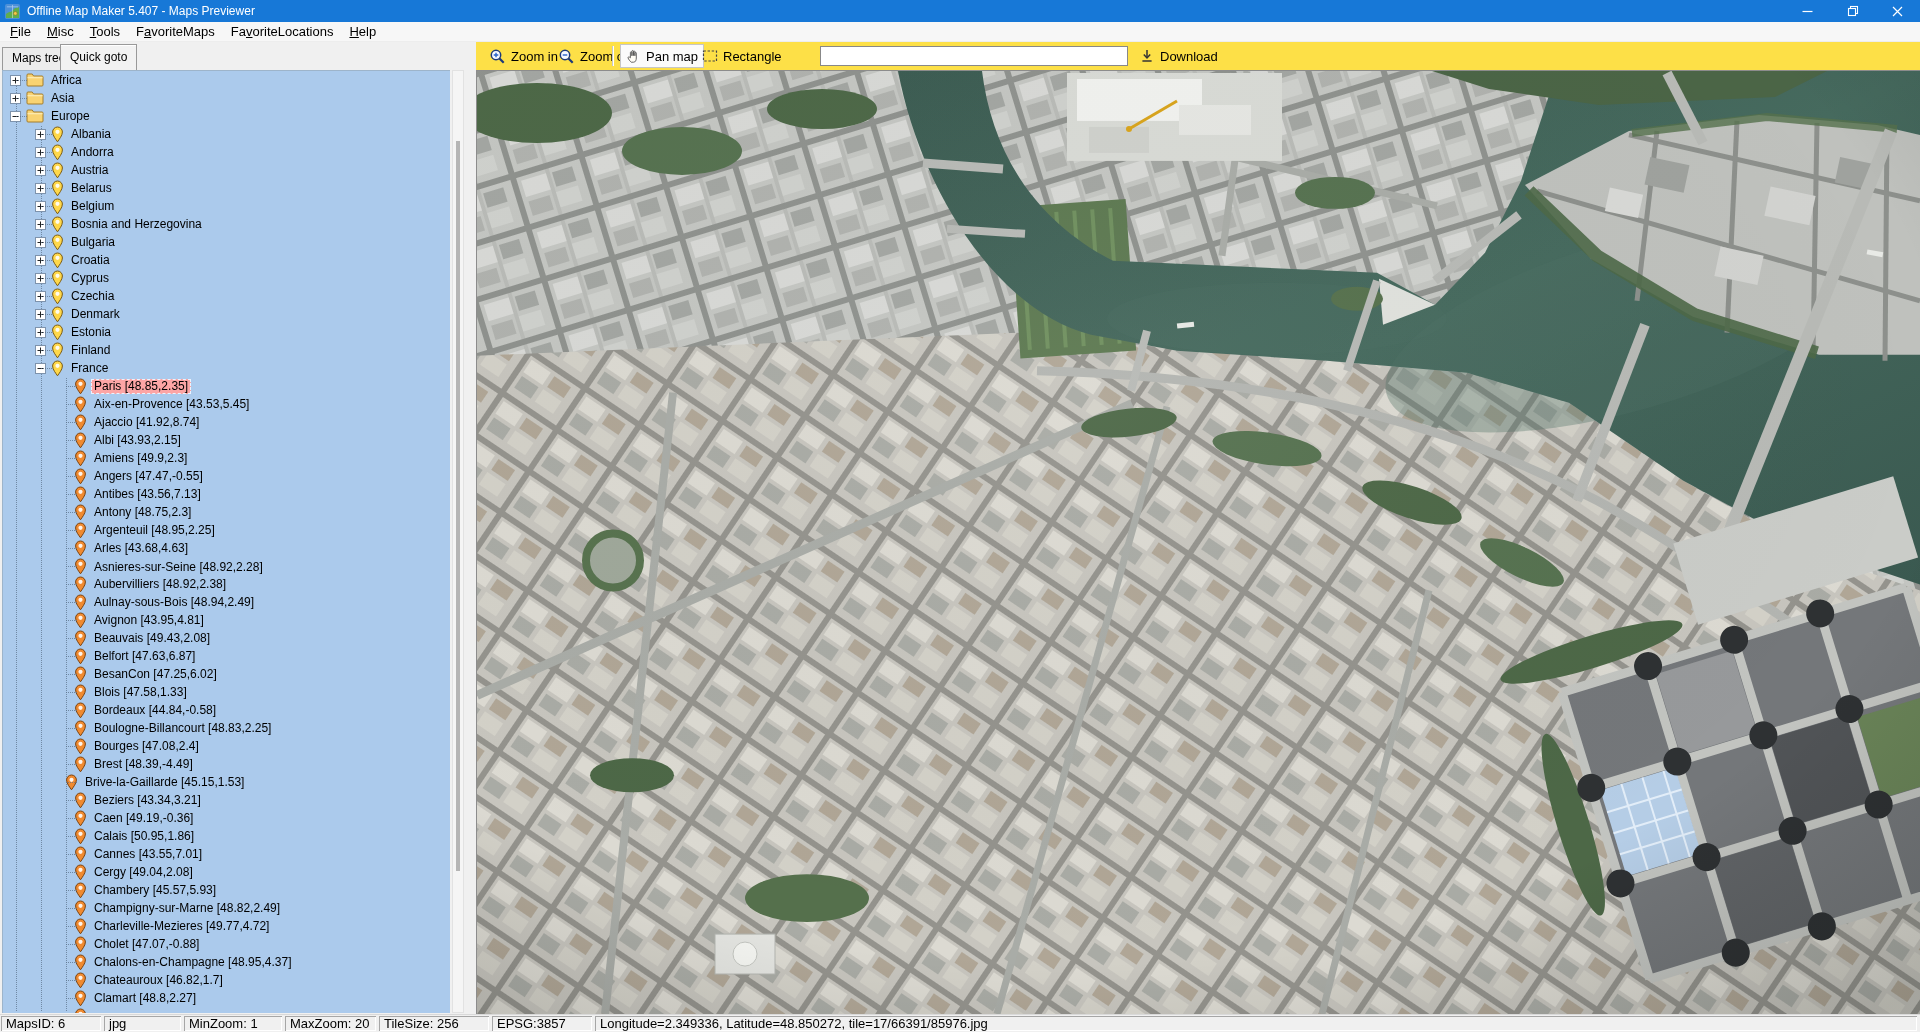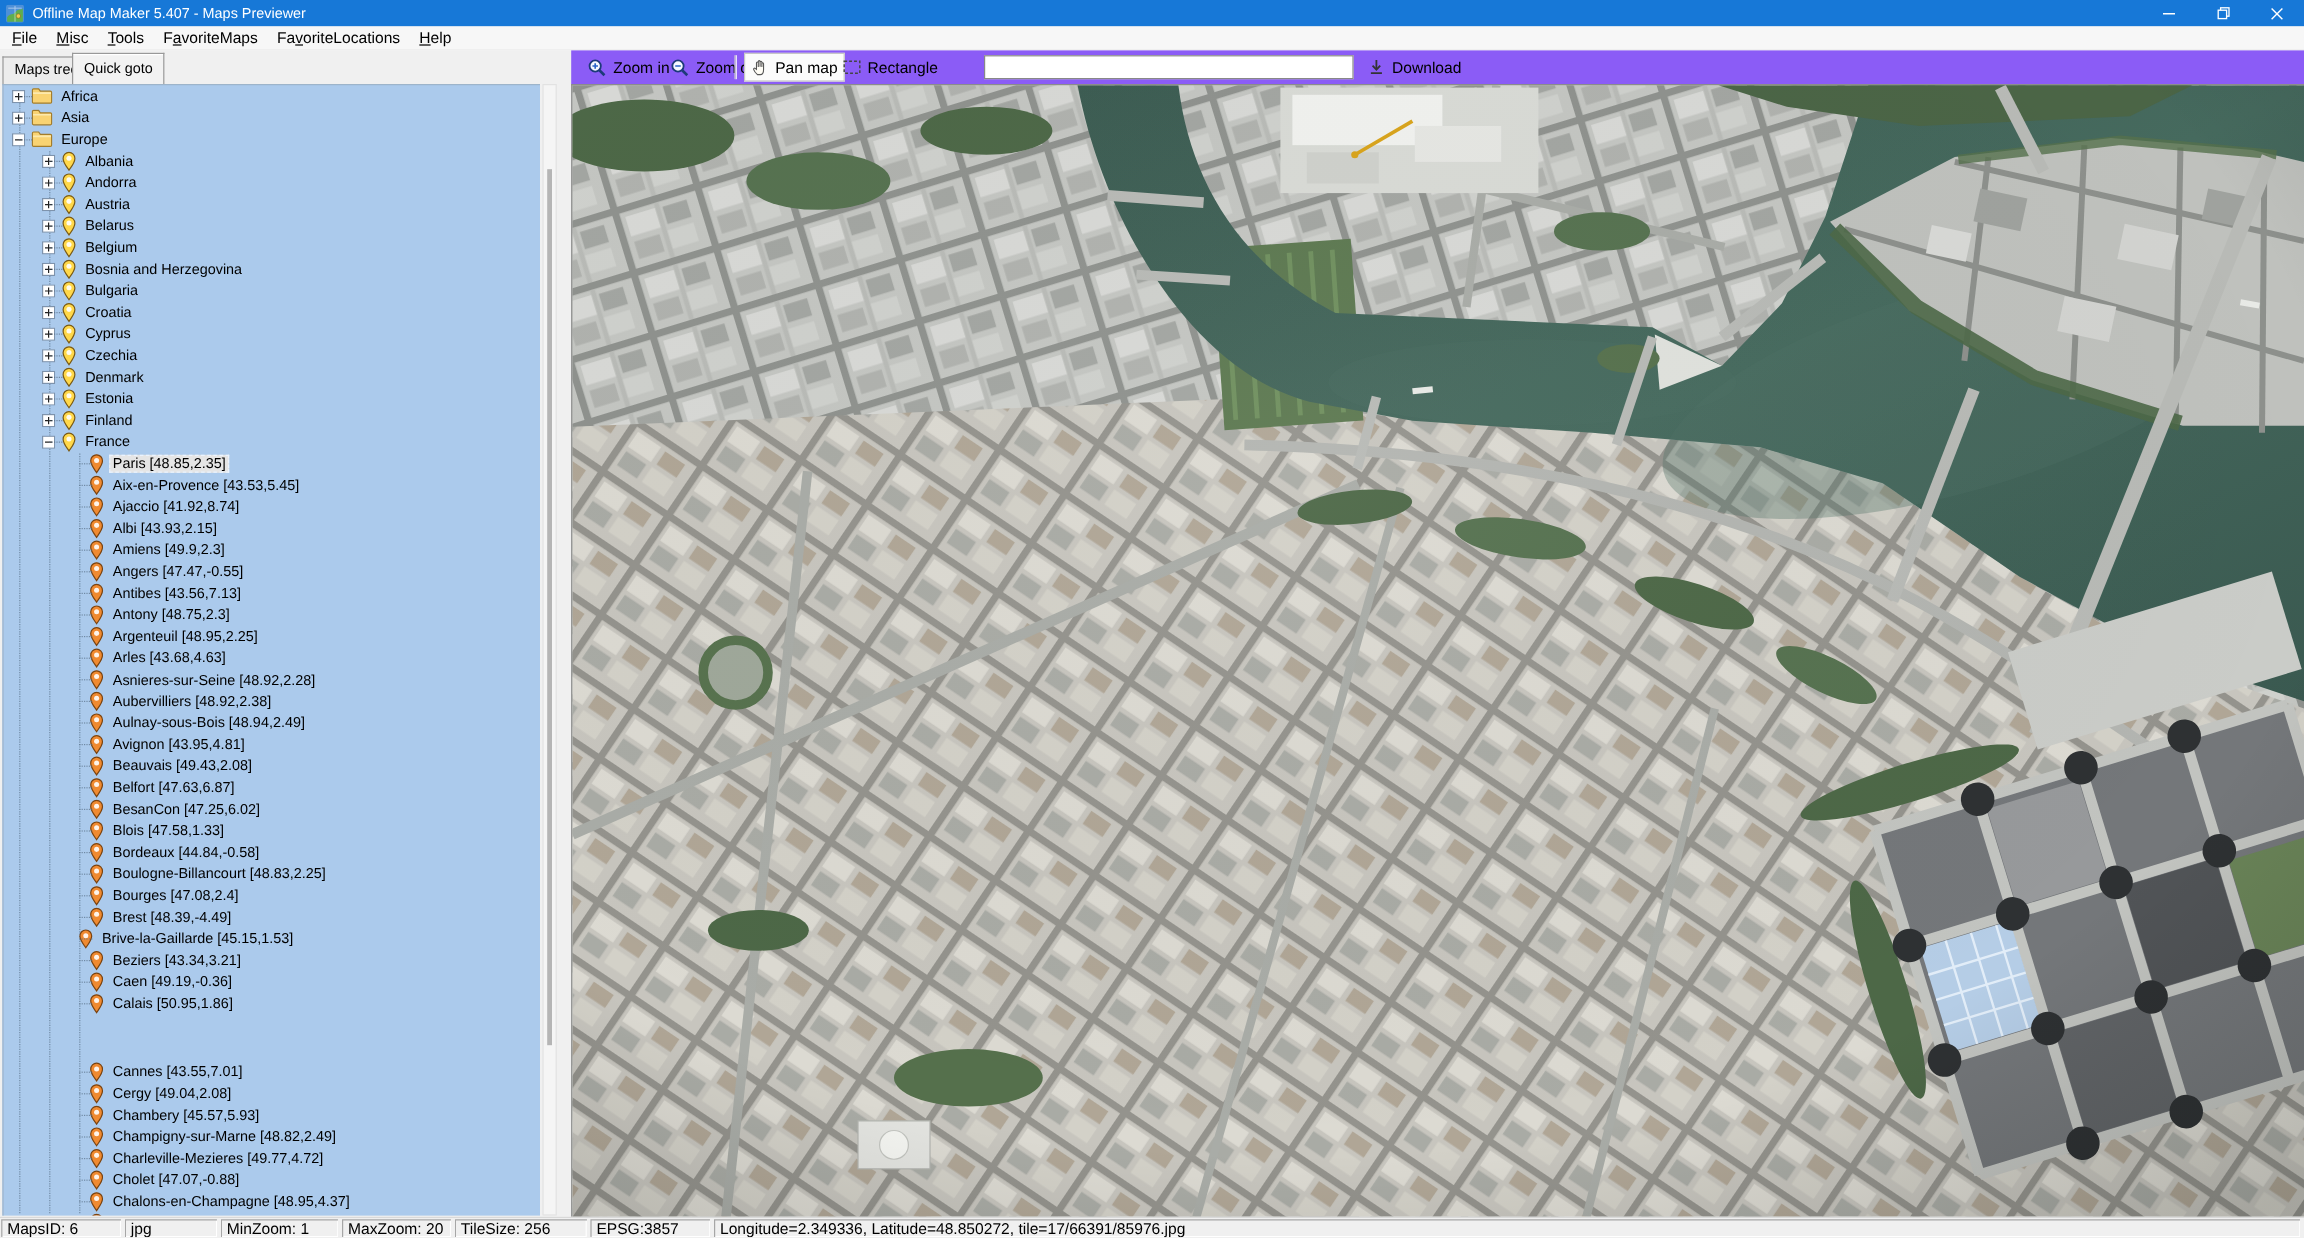--- a/index.html
+++ b/index.html
@@ -23,21 +23,21 @@
 
   
   .topstrip { position:absolute; left:0; top:42px; width:476px; height:28px; background:#f0f0f0; }
   .tab { position:absolute; bottom:0; height:23px; line-height:21px; font-size:12px;
     padding:0 9px; background:#ececec; border:1px solid #999; border-bottom:none; }
   .tab.active { height:26px; line-height:24px; background:#f2f2f2; z-index:2;
     box-shadow:inset 0 1px 0 #fff; }
   .tab.inactive { left:2px; }
   .tab.active  { left:60px; }
 
-  .toolbar { position:absolute; left:476px; top:42px; width:1444px; height:28px; background:#8b5cf6; }
+  .toolbar { position:absolute; left:476px; top:42px; width:1444px; height:28px; background:#fde047; }
   .tbtn { position:absolute; top:2px; height:24px; display:flex; align-items:center; gap:5px;
     font-size:13px; padding:0 5px; }
   .tbtn svg { display:block; }
   .tbtn.checked { background:#fbfbfb; border:1px solid #c6c6c6; }
   .tsep { position:absolute; left:136px; top:4px; width:1px; height:20px; background:#c9c9c9;
     box-shadow:1px 0 0 #fff; }
   .tinput { position:absolute; left:344px; top:4px; width:308px; height:20px;
     border:1px solid #888; background:#fff; font-size:13px; padding:0 4px;
     font-family:"Liberation Sans",sans-serif; }
 
@@ -46,21 +46,21 @@
   .treewrap { position:absolute; left:2px; top:0; width:448px; height:943px;
     background:#abcaec; border-top:1px solid #9db4ca; border-left:1px solid #9db4ca;
     overflow:hidden; }
   .guide { position:absolute; width:0; border-left:1px dotted #5d748c; opacity:.75; }
   .trow { position:relative; display:flex; align-items:center; height:18px;
     font-size:12px; white-space:nowrap; }
   .trow .stub { position:absolute; top:9px; border-top:1px dotted #5d748c; opacity:.75; }
   .exp { flex:0 0 auto; margin-right:5px; }
   .tico { flex:0 0 auto; margin-right:4px; }
   .lbl { padding:0 3px; line-height:15px; }
-  .lbl.sel { background:#e5e5e5; color:#000; outline:1px dashed #eaf3ff; outline-offset:-1px; }
+  .lbl.sel { background:#fca5a5; color:#000; outline:1px dashed #eaf3ff; outline-offset:-1px; }
   .vscroll { position:absolute; left:452px; top:0; width:12px; height:943px;
     background:#f5f5f5; border:1px solid #e2e2e2; }
   .vthumb { position:absolute; left:3px; top:70px; width:4px; height:730px; background:#b5b5b5; }
 
   
   .map { position:absolute; left:476px; top:70px; width:1444px; height:944px;
     border-top:1px solid #8c8c8c; border-left:1px solid #8c8c8c; background:#b9bbb7; }
   .map svg { display:block; width:100%; height:100%; }
 
   
@@ -608,21 +608,21 @@
       </div>
       <div class="trow" style="padding-left: 57px;">
         <span class="stub" style="left:63px;width:11px"></span>
         <span style="flex:0 0 14px"></span>
         <svg class="tico" width="13" height="17" viewBox="0 0 13 17">
           <path d="M6.5 15.8 C5 13.5 1.6 9.6 1.6 6 C1.6 3.2 3.8 1 6.5 1 C9.2 1 11.4 3.2 11.4 6 C11.4 9.6 8 13.5 6.5 15.8 Z" fill="#f08a30" stroke="#7a4310"></path>
           <circle cx="6.5" cy="5.8" r="2.1" fill="#ffffff" opacity="0.9"></circle>
         </svg>
         <span class="lbl">Calais [50.95,1.86]</span>
       </div>
-      <div class="trow" style="padding-left: 57px; margin-top: 39px;">
+      <div class="trow" style="padding-left: 57px;">
         <span class="stub" style="left:63px;width:11px"></span>
         <span style="flex:0 0 14px"></span>
         <svg class="tico" width="13" height="17" viewBox="0 0 13 17">
           <path d="M6.5 15.8 C5 13.5 1.6 9.6 1.6 6 C1.6 3.2 3.8 1 6.5 1 C9.2 1 11.4 3.2 11.4 6 C11.4 9.6 8 13.5 6.5 15.8 Z" fill="#f08a30" stroke="#7a4310"></path>
           <circle cx="6.5" cy="5.8" r="2.1" fill="#ffffff" opacity="0.9"></circle>
         </svg>
         <span class="lbl">Cannes [43.55,7.01]</span>
       </div>
       <div class="trow" style="padding-left: 57px;">
         <span class="stub" style="left:63px;width:11px"></span>

